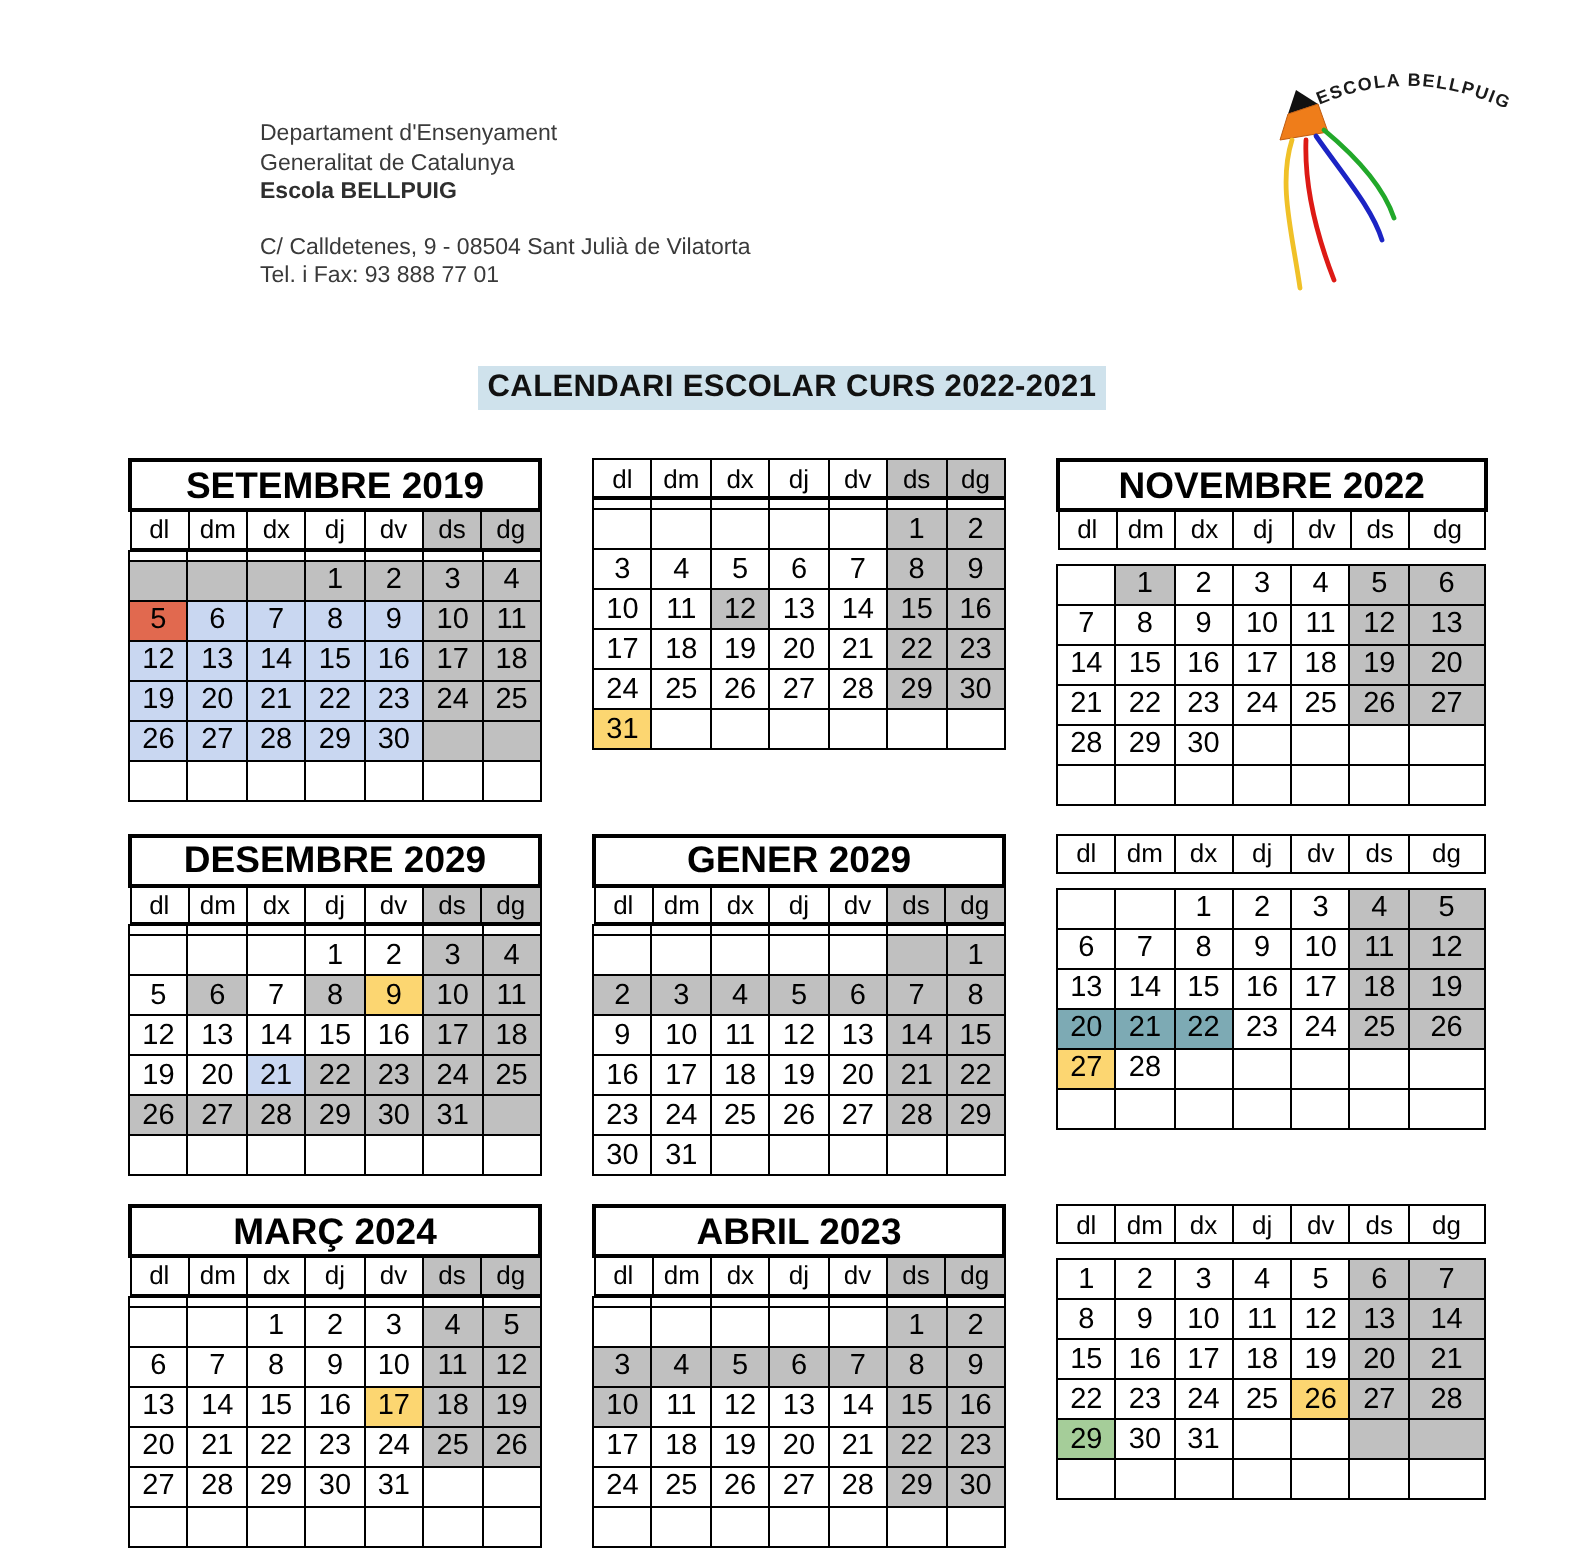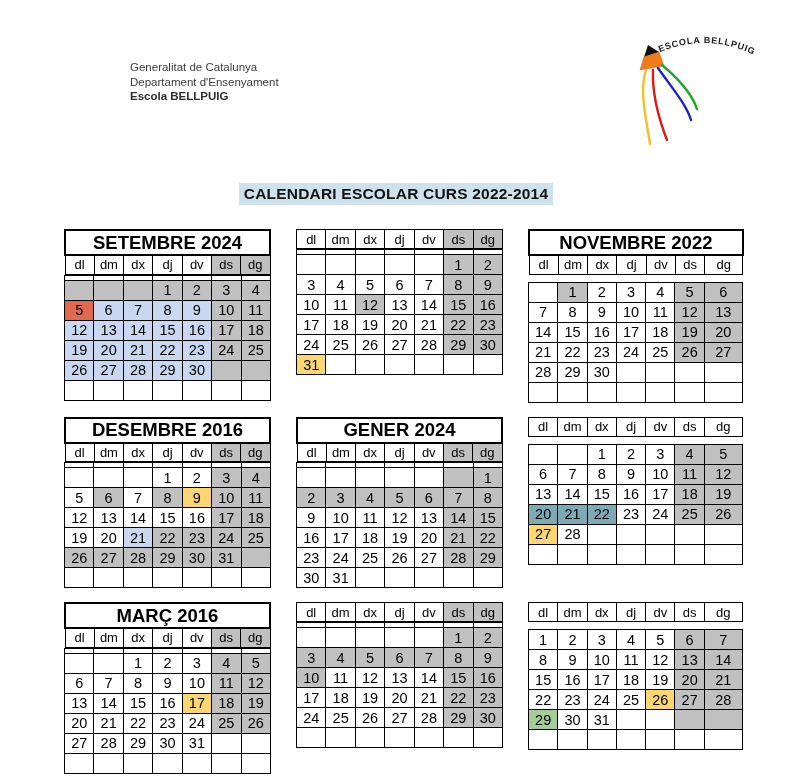--- a/index.html
+++ b/index.html
@@ -30,24 +30,26 @@
   .mg td.cell { border:1px solid #000; text-align:center; font-size:14.5px; height:20px; color:#000; }
   .mg tr.spacer td { height:5px; border:1px solid #000; background:#fff; }
   .type-b .mg { margin-top:7px; }
 </style>
 </head>
 <body>
 
 <div class="page">
 
   <div class="letterhead">
+    <div>Departament d'Ensenyament</div>
     <div>Generalitat de Catalunya</div>
-    <div>Departament d'Ensenyament</div>
     <div class="bold">Escola BELLPUIG</div>
     <div class="lh-gap"></div>
+    <div>C/ Calldetenes, 9  -  08504 Sant Julià de Vilatorta</div>
+    <div>Tel. i Fax: 93 888 77 01</div>
   </div>
 
   <div class="logo">
     <svg width="150" height="135" viewBox="0 0 150 135">
       <defs>
         <path id="arcpath" d="M 34 24 Q 82 2 130 24" fill="none"></path>
       </defs>
       <text font-size="9" font-weight="bold" letter-spacing="0.8" fill="#1a1a1a" font-family="Liberation Sans, sans-serif">
         <textPath href="#arcpath" startOffset="4">ESCOLA BELLPUIG</textPath>
       </text>
@@ -57,38 +59,38 @@
       <polygon points="22,27 37,22 42,36 18,40" fill="#ef7d1a" stroke="#c05c10" stroke-width="0.5"></polygon>
 
       <path d="M 24 40 C 17 62, 24 86, 28 114" fill="none" stroke="#f0c128" stroke-width="2.4" stroke-linecap="round"></path>
       <path d="M 31 40 C 30 66, 38 92, 45 110" fill="none" stroke="#dd1a15" stroke-width="2.4" stroke-linecap="round"></path>
       <path d="M 36 38 C 50 58, 64 74, 69 90" fill="none" stroke="#1c24c4" stroke-width="2.4" stroke-linecap="round"></path>
       <path d="M 40 35 C 58 50, 70 64, 75 79" fill="none" stroke="#22a82a" stroke-width="2.4" stroke-linecap="round"></path>
     </svg>
   </div>
 
   <div class="doc-title">
-    <span>CALENDARI ESCOLAR CURS 2022-2014</span>
+    <span>CALENDARI ESCOLAR CURS 2022-2021</span>
   </div>
 
   <div class="months" id="months-grid">
       <div class="month type-a">
         <table class="mh">
           <colgroup>
             <col>
             <col>
             <col>
             <col>
             <col>
             <col>
             <col>
           </colgroup>
           <tbody>
             <tr>
-              <td colspan="7" class="mtitle">SETEMBRE 2024</td>
+              <td colspan="7" class="mtitle">SETEMBRE 2019</td>
             </tr>
             <tr>
               <td class="dh">dl</td>
               <td class="dh">dm</td>
               <td class="dh">dx</td>
               <td class="dh">dj</td>
               <td class="dh">dv</td>
               <td class="dh g">ds</td>
               <td class="dh g">dg</td>
             </tr>
@@ -371,21 +373,21 @@
             <col>
             <col>
             <col>
             <col>
             <col>
             <col>
             <col>
           </colgroup>
           <tbody>
             <tr>
-              <td colspan="7" class="mtitle">DESEMBRE 2016</td>
+              <td colspan="7" class="mtitle">DESEMBRE 2029</td>
             </tr>
             <tr>
               <td class="dh">dl</td>
               <td class="dh">dm</td>
               <td class="dh">dx</td>
               <td class="dh">dj</td>
               <td class="dh">dv</td>
               <td class="dh g">ds</td>
               <td class="dh g">dg</td>
             </tr>
@@ -474,21 +476,21 @@
             <col>
             <col>
             <col>
             <col>
             <col>
             <col>
             <col>
           </colgroup>
           <tbody>
             <tr>
-              <td colspan="7" class="mtitle">GENER 2024</td>
+              <td colspan="7" class="mtitle">GENER 2029</td>
             </tr>
             <tr>
               <td class="dh">dl</td>
               <td class="dh">dm</td>
               <td class="dh">dx</td>
               <td class="dh">dj</td>
               <td class="dh">dv</td>
               <td class="dh g">ds</td>
               <td class="dh g">dg</td>
             </tr>
@@ -668,21 +670,21 @@
             <col>
             <col>
             <col>
             <col>
             <col>
             <col>
             <col>
           </colgroup>
           <tbody>
             <tr>
-              <td colspan="7" class="mtitle">MARÇ 2016</td>
+              <td colspan="7" class="mtitle">MARÇ 2024</td>
             </tr>
             <tr>
               <td class="dh">dl</td>
               <td class="dh">dm</td>
               <td class="dh">dx</td>
               <td class="dh">dj</td>
               <td class="dh">dv</td>
               <td class="dh g">ds</td>
               <td class="dh g">dg</td>
             </tr>
@@ -771,20 +773,23 @@
             <col>
             <col>
             <col>
             <col>
             <col>
             <col>
             <col>
           </colgroup>
           <tbody>
             <tr>
+              <td colspan="7" class="mtitle">ABRIL 2023</td>
+            </tr>
+            <tr>
               <td class="dh">dl</td>
               <td class="dh">dm</td>
               <td class="dh">dx</td>
               <td class="dh">dj</td>
               <td class="dh">dv</td>
               <td class="dh g">ds</td>
               <td class="dh g">dg</td>
             </tr>
           </tbody>
         </table>

